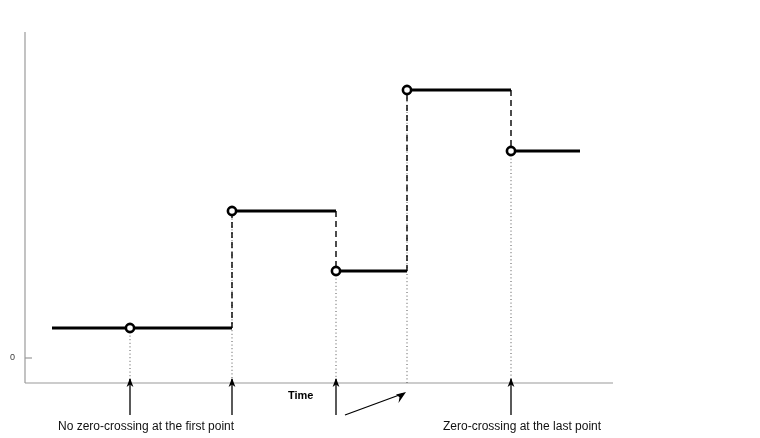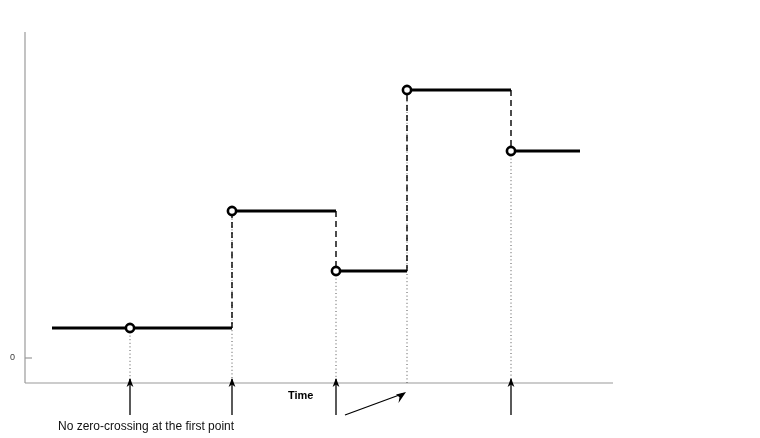--- a/index.html
+++ b/index.html
@@ -71,14 +71,15 @@
 
   </svg>
 
   <div class="lbl tick" style="left:10px;top:353px;">0</div>
 
   <div class="lbl axis-title" style="left:288px;top:390px;">Time</div>
 
   <div class="cap" style="left:58px;top:419px;">No zero-crossing at the first point</div>
 
 
+  <div class="cap" style="left:443px;top:419px;">Zero-crossing at the last point</div>
 
 </div>
 
 </body></html>

